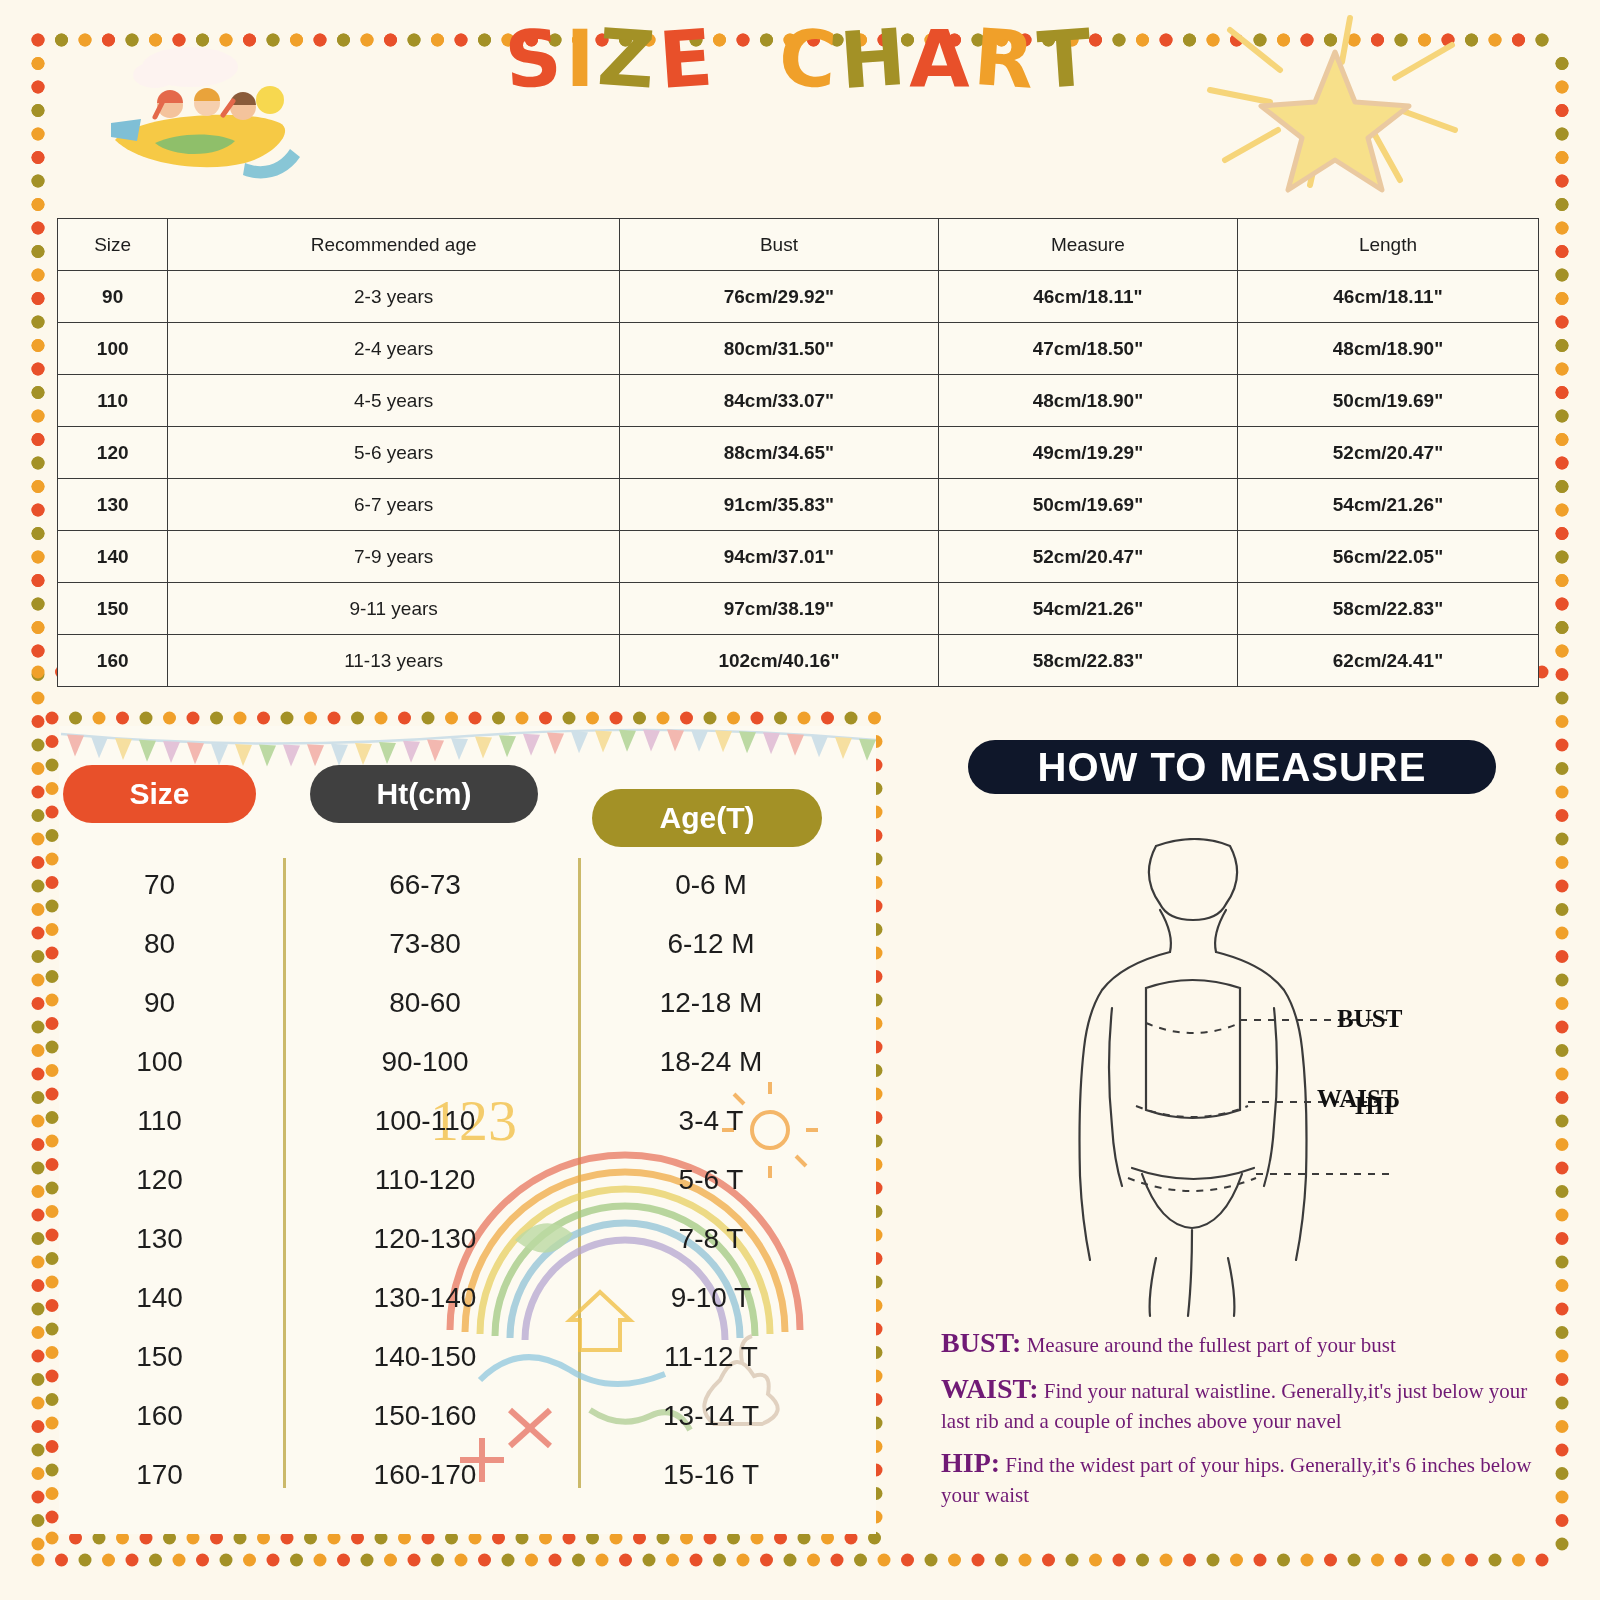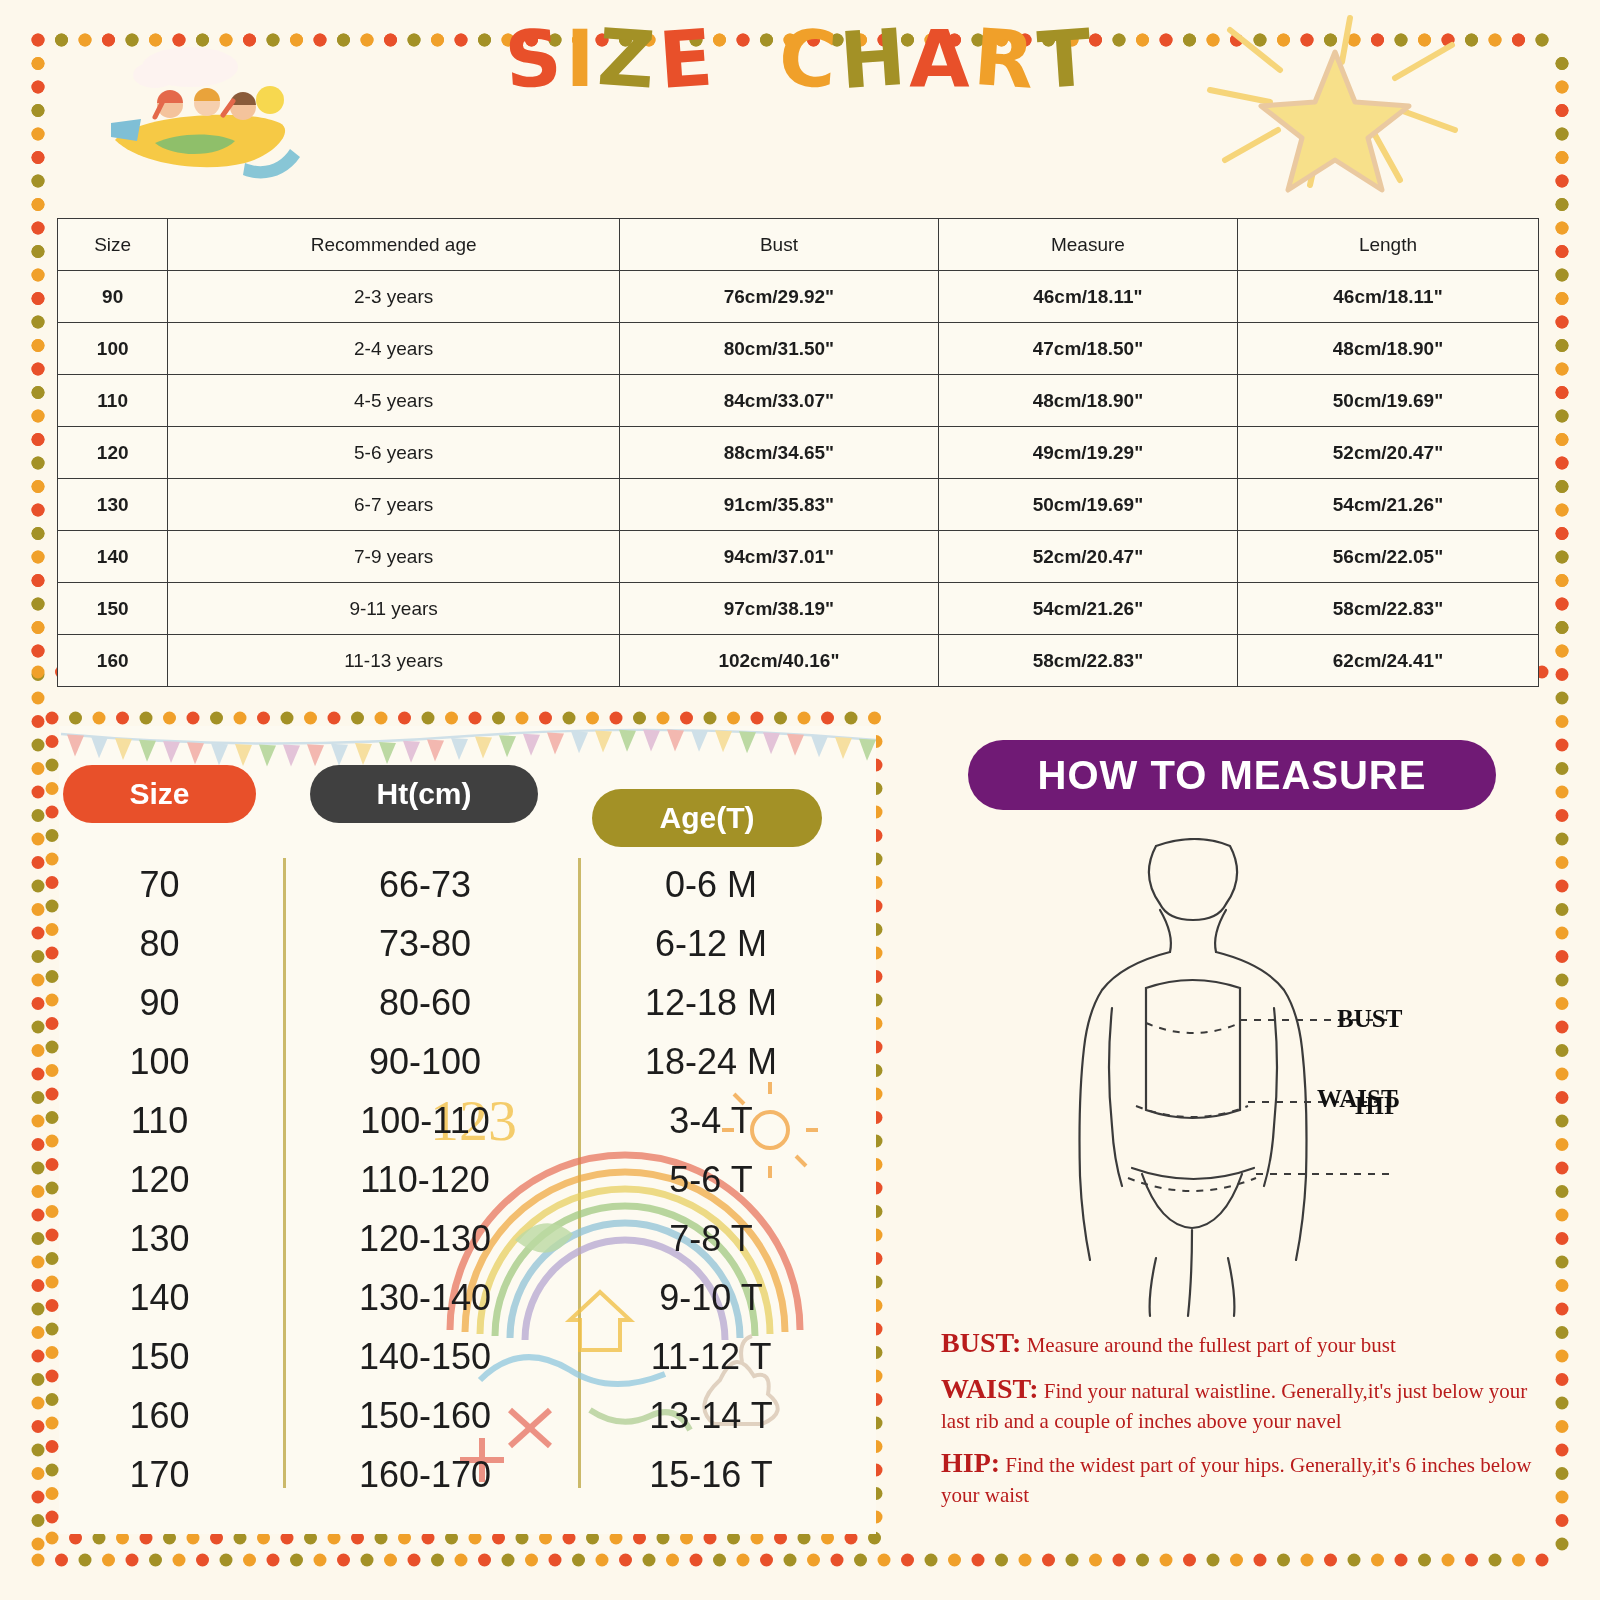--- a/index.html
+++ b/index.html
@@ -71,47 +71,47 @@
     font-family:"Liberation Sans",sans-serif;
   }
   #pill-size{left:63px;top:765px;width:193px;background:#e8502a;}
   #pill-ht{left:310px;top:765px;width:228px;background:#404040;}
   #pill-age{left:592px;top:765px;width:230px;background:#a39126;margin-top:24px;}
 
   .vline{position:absolute;width:3px;background:#cbb96a;}
   #vl1{left:283px;top:858px;height:630px;}
   #vl2{left:578px;top:858px;height:630px;}
 
-  .lcol{position:absolute;font-size:36px;color:#1d1d1d;}
+  .lcol{position:absolute;font-size:28px;color:#1d1d1d;}
   .lrow{height:59px;line-height:59px;text-align:center;}
   #col-size{left:63px;top:855px;width:193px;}
   #col-ht{left:300px;top:855px;width:250px;}
   #col-age{left:600px;top:855px;width:222px;}
 
   .doodles{position:absolute;left:420px;top:1080px;width:460px;height:420px;pointer-events:none;}
 
   
   .how-pill{
-    position:absolute;left:968px;top:740px;width:528px;height:70px;
-    background:#701a75;border-radius:35px;
+    position:absolute;left:968px;top:740px;width:528px;height:54px;
+    background:#0f172a;border-radius:35px;
     color:#fff;font-size:40px;font-weight:bold;
     display:flex;align-items:center;justify-content:center;
     letter-spacing:1px;
   }
   .figure{position:absolute;left:960px;top:838px;width:560px;height:480px;}
   .measure-label{
     position:absolute;font-family:"Liberation Serif",serif;
     font-weight:bold;font-size:25px;color:#111;
   }
   #lbl-bust{left:1337px;top:1005px;}
   #lbl-waist{left:1317px;top:1085px;}
   #lbl-hip{left:1355px;top:1092px;}
 
   .notes{position:absolute;left:941px;top:1325px;width:600px;
-    font-family:"Liberation Serif",serif;color:#b91c1c;}
+    font-family:"Liberation Serif",serif;color:#701a75;}
   .notes p{margin:0 0 9px 0;font-size:21px;line-height:1.32;}
   .notes b{font-size:28px;font-weight:bold;}
 </style>
 </head>
 <body>
 
 <div class="page">
 
   <svg id="borders" width="1600" height="1600" style="position:absolute;left:0;top:0;">
       <circle cx="38" cy="40" r="6.5" fill="#e8502a"></circle>

